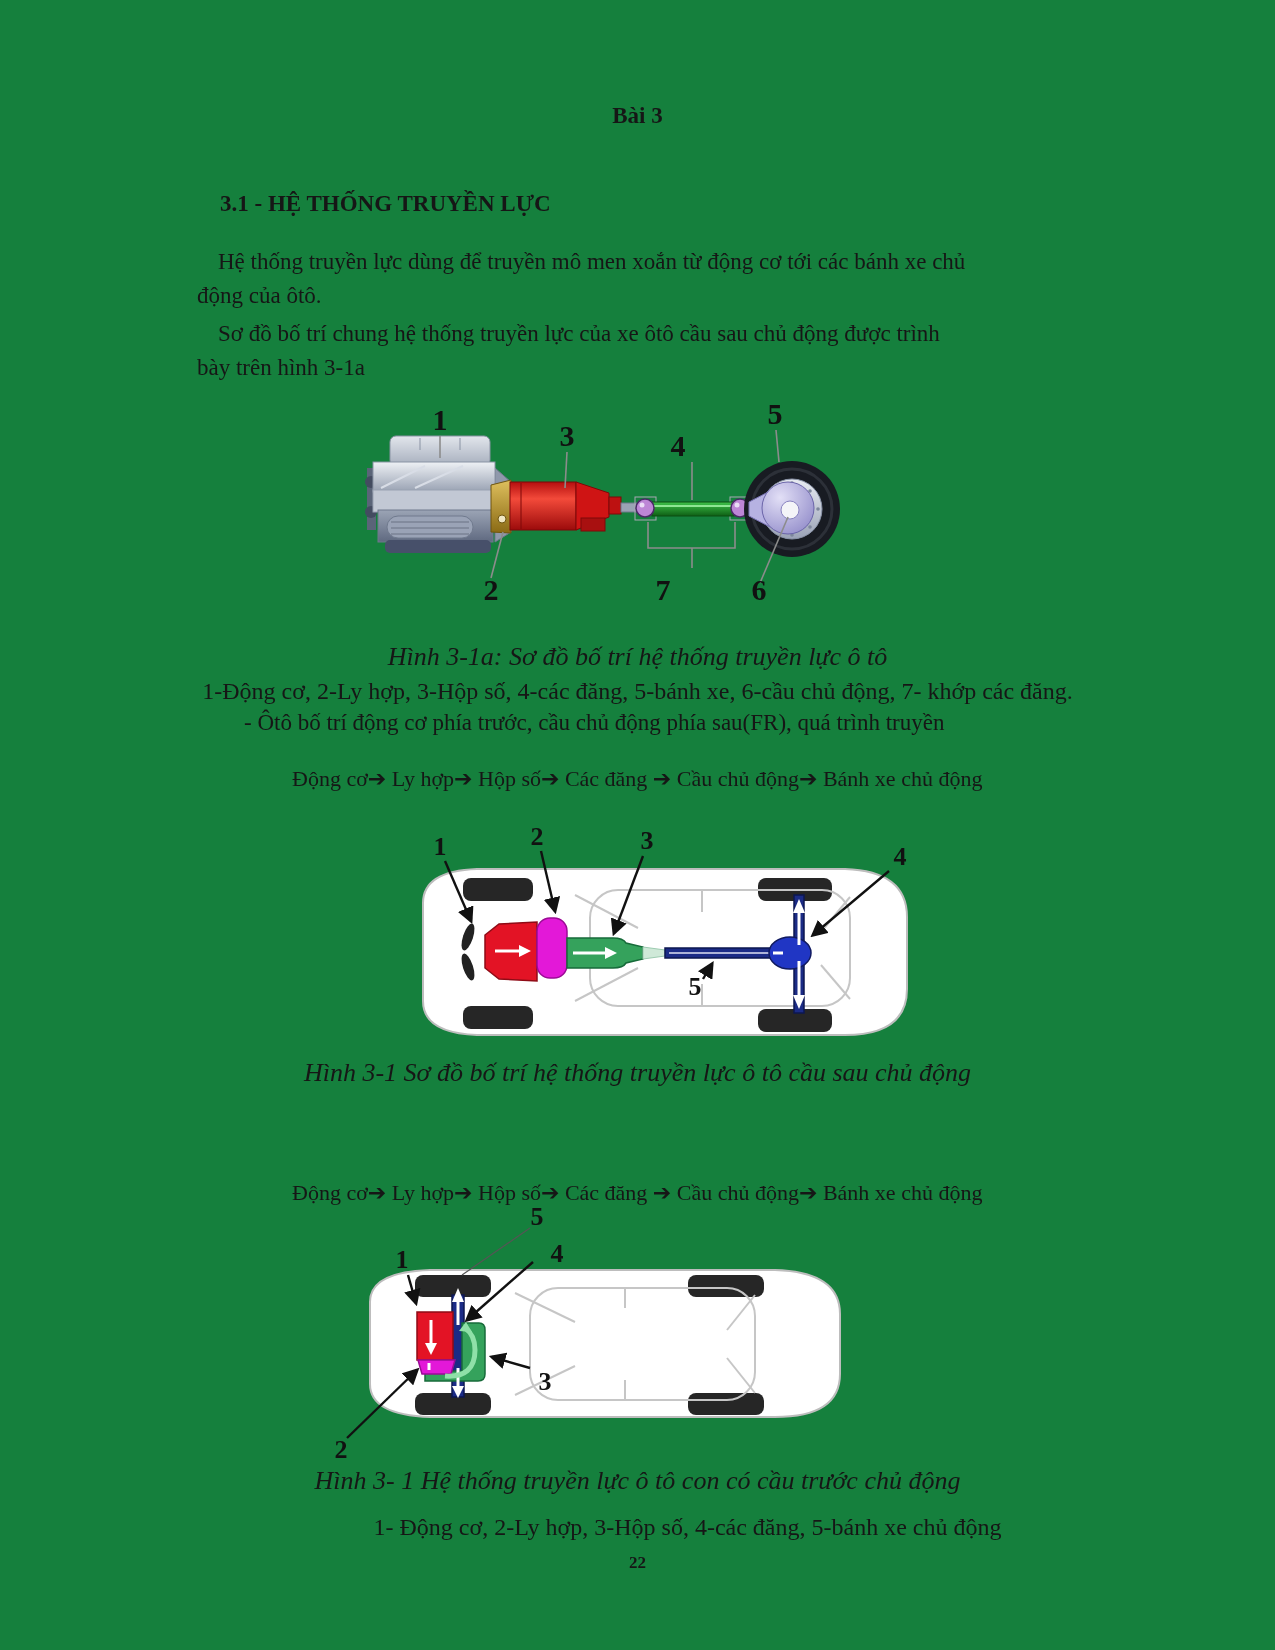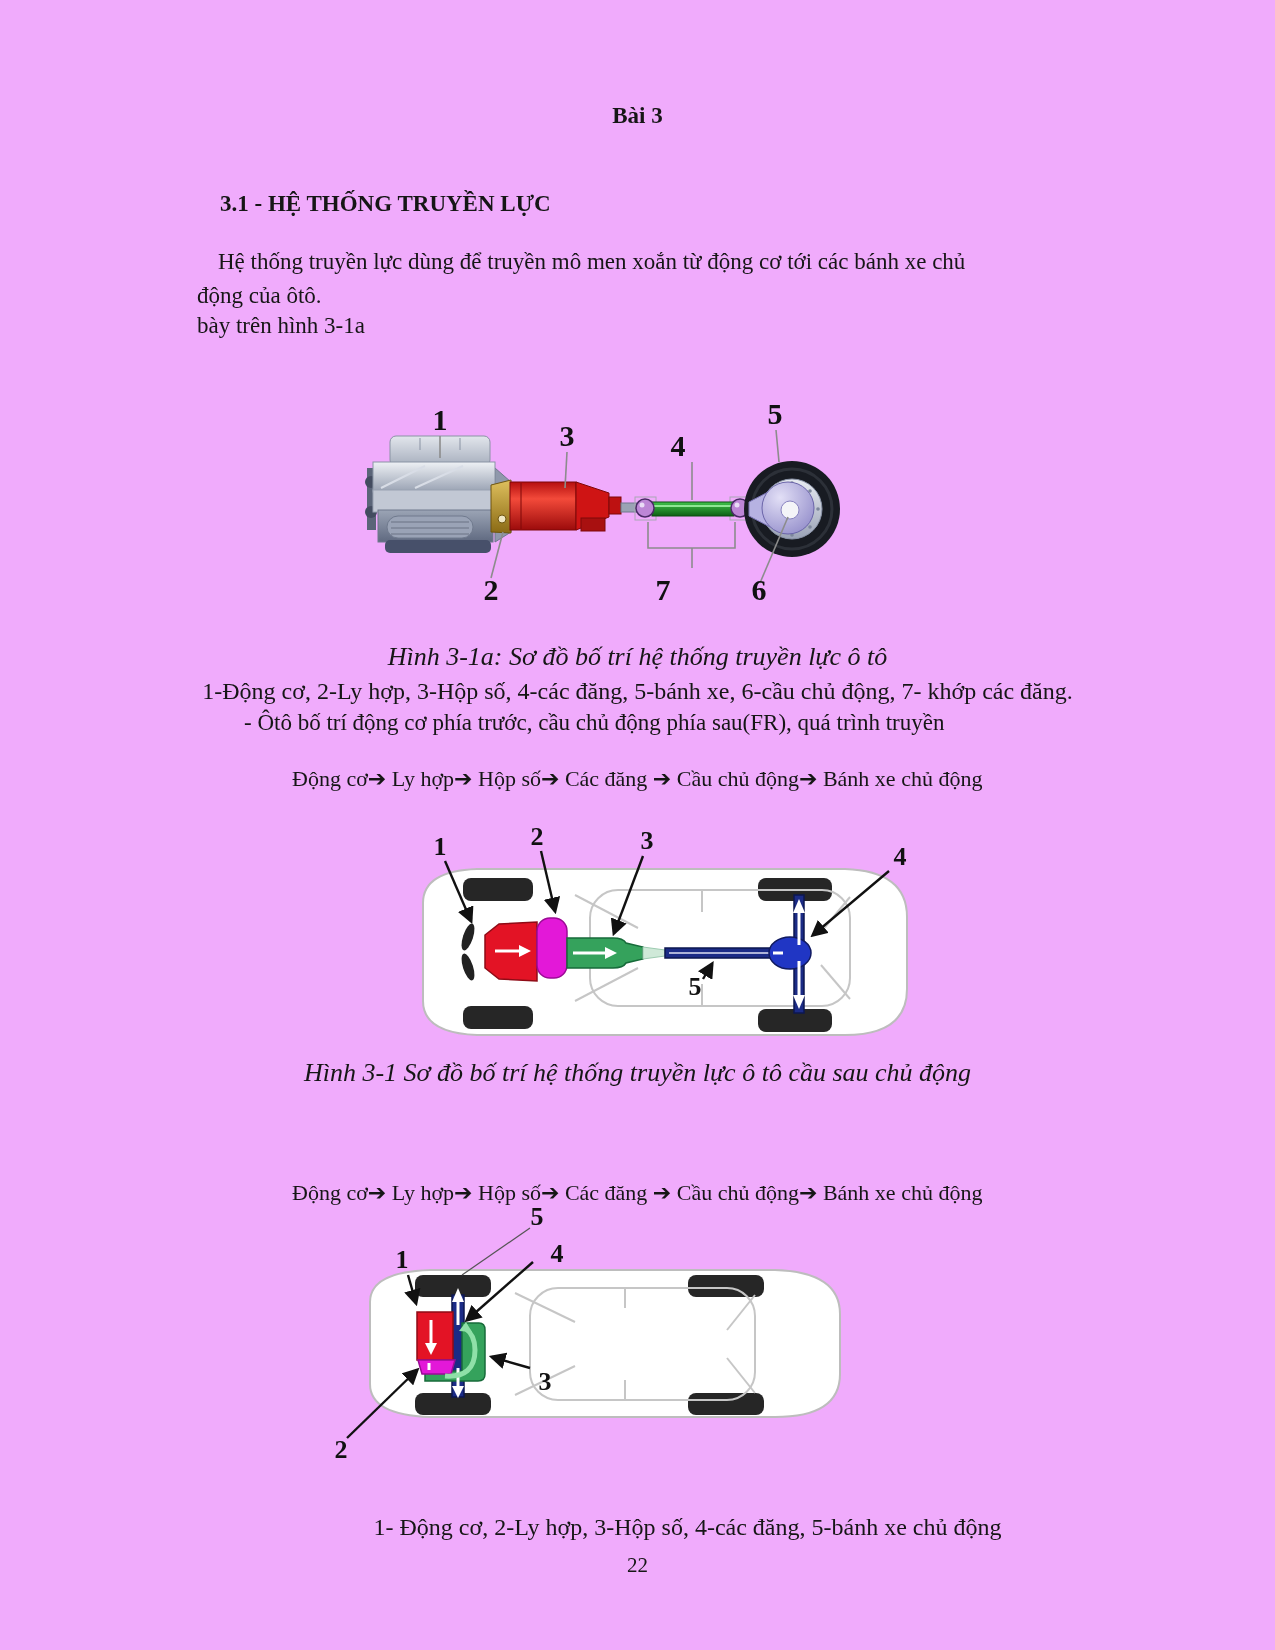--- a/index.html
+++ b/index.html
@@ -1,32 +1,32 @@
 <!DOCTYPE html>
 <html style="--engine-red: #e31325; --clutch-magenta: #e318d8; --gearbox-green: #35a25c; --shaft-navy: #1b2b86; --diff-blue: #2036c4; --joint-violet: #bd86d6; --diff-lavender: #aaa6dc; --tire-black: #181b22; --gearbox1-red: #d81616; --clutch1-gold: #c39b2e; --shaft1-green: #1f9e2a;"><head>
 <meta charset="utf-8">
 <style>
   html,body { margin:0; padding:0; background:#888; }
   .page {
     position:relative; width:1275px; height:1650px; margin:0 auto;
-    background:#f0abfc; overflow:hidden;
+    background:#15803d; overflow:hidden;
     font-family:"Liberation Serif","DejaVu Serif",serif; color:#161616;
   }
   .abs { position:absolute; }
   .center { left:0; width:1275px; text-align:center; }
   .title1 { font-size:23px; font-weight:bold; }
   .title2 { font-size:24px; font-weight:bold; letter-spacing:.5px; }
   .heading { font-size:23px; font-weight:bold;text-align:right; }
   .body-text { font-size:23px; line-height:34px; }
   .body-text .indent { text-indent:21px;margin-top:8px; }
   .body-text .indent-lg { text-indent:47px; }
   .caption { font-size:26px; font-style:italic; }
   .legend { font-size:24px; }
   .flow { font-size:22px; font-family:"Liberation Serif","DejaVu Sans",serif; }
-  .pagenum { font-size:21px; }
+  .pagenum { font-size:17px;font-weight:bold; }
   .ital { font-style:italic; }
 
   
   .fig-label  { font:bold 30px "Liberation Serif",serif; fill:#111; text-anchor:middle; }
   .fig-label2 { font:bold 26px "Liberation Serif",serif; fill:#111; text-anchor:middle; }
   .lead { stroke:#8c8c8c; stroke-width:1.6; fill:none; }
   .lead-dark { stroke:#111; stroke-width:2.4; fill:none; }
   .lead-thin { stroke:#555; stroke-width:1.2; fill:none; }
   .car-line { stroke:#bdbdbd; stroke-width:2; fill:#ffffff; }
   .cabin-line { stroke:#c6c6c6; stroke-width:2; fill:none; }
@@ -49,20 +49,21 @@
   <div class="abs center title1" style="top:103px">Bài 3</div>
 
   <div class="abs heading" style="top:191px; left:220px">3.1 - HỆ THỐNG TRUYỀN LỰC</div>
 
   <div class="abs body-text" style="top:237px; left:197px; width:885px">
     <div class="indent">Hệ thống truyền lực dùng để truyền mô men xoắn từ động cơ tới các bánh xe chủ</div>
     <div>động của ôtô.</div>
   </div>
 
   <div class="abs body-text" style="top:309px; left:197px; width:885px">
+    <div class="indent">Sơ đồ bố trí chung hệ thống truyền lực của xe ôtô cầu sau chủ động được trình</div>
     <div>bày trên hình 3-1a</div>
   </div>
 
   <svg class="abs" style="top:390px; left:345px" width="500" height="215" viewBox="0 0 500 215">
     <defs>
       <linearGradient id="gCover" x1="0" y1="0" x2="0" y2="1">
         <stop offset="0" stop-color="#e2e6ec"></stop>
           <stop offset="1" stop-color="#a6aebd"></stop>
       </linearGradient>
       <linearGradient id="gMid" x1="0" y1="0" x2="0" y2="1">
@@ -296,17 +297,18 @@
       <line class="lead-dark" x1="205" y1="168" x2="167" y2="157" marker-end="url(#ah3)"></line>
       <line class="lead-dark" x1="22" y1="238" x2="92" y2="170" marker-end="url(#ah3)"></line>
       <text class="fig-label2" x="212" y="25">5</text>
       <text class="fig-label2" x="232" y="62">4</text>
       <text class="fig-label2" x="77" y="68">1</text>
       <text class="fig-label2" x="220" y="190">3</text>
       <text class="fig-label2" x="16" y="258">2</text>
     </g>
   </svg>
 
+  <div class="abs center caption" style="top:1466px">Hình 3- 1 Hệ thống truyền lực ô tô con có cầu trước chủ động</div>
   <div class="abs center legend" style="top:1514px; left:50px">1- Động cơ, 2-Ly hợp, 3-Hộp số, 4-các đăng, 5-bánh xe chủ động</div>
 
   <div class="abs center pagenum" style="top:1553px">22</div>
 
 </div>
 
 </body></html>

